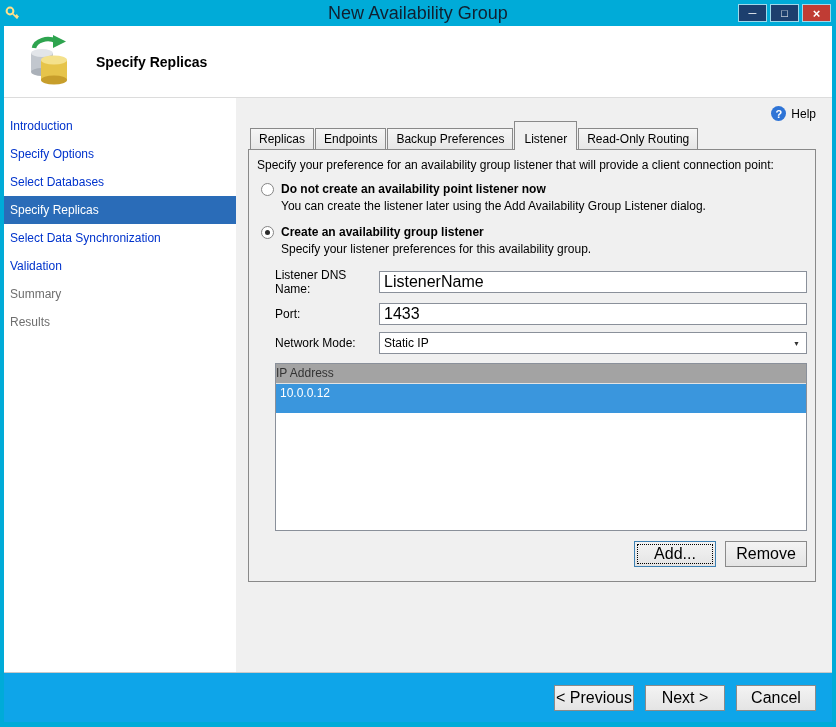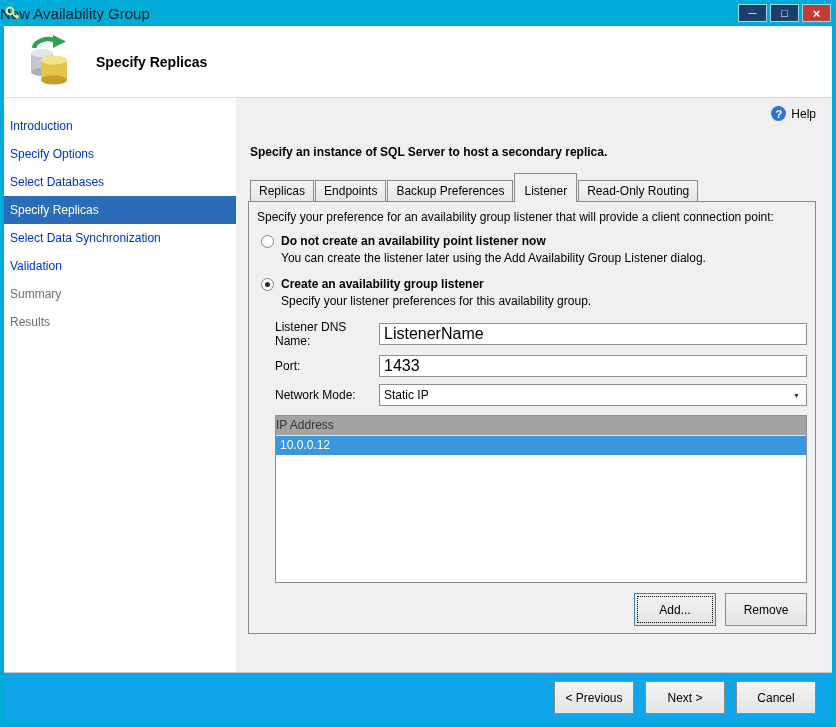--- a/index.html
+++ b/index.html
@@ -17,21 +17,22 @@
   }
   
   .titlebar {
     height: 26px;
     display: flex; align-items: center;
     padding: 0 5px;
     position: relative;
   }
   .title {
     position: absolute; left: 0; right: 0;
-    font-size: 15px; color: #102030;
+    text-align: center;
+    font-size: 18px; color: #102030;
   }
   .title-icon { width: 18px; height: 16px; display: flex; align-items: center; z-index: 1; }
   .win-controls { margin-left: auto; display: flex; gap: 3px; z-index: 1; }
   .win-btn {
     width: 29px; height: 18px;
     display: flex; align-items: center; justify-content: center;
     background: #1d3f6e;
     border: 1px solid #9fd8ea;
     color: #fff; font-size: 11px; line-height: 1;
     cursor: pointer;
@@ -124,28 +125,28 @@
     height: 168px;
     border: 1px solid #8a909a;
     background: #fff;
     overflow: hidden;
   }
   .ip-header {
     height: 20px; line-height: 19px; padding-left: 0;
     color: #333; background: #a3a3a3;
     border-bottom: 1px solid #e3e3e3;
   }
-  .ip-row { height: 19px; line-height: 19px; padding-left: 4px; cursor: pointer; }
+  .ip-row { height: 29px; line-height: 19px; padding-left: 4px; cursor: pointer; }
   .ip-row.selected { background: #3a96dd; color: #fff; }
   .list-btns { display: flex; justify-content: flex-end; gap: 9px; margin: 10px 2px 0 0; }
   .btn {
-    min-width: 82px; height: 33px;
+    min-width: 82px; height: 26px;
     background: linear-gradient(#f3f3f3, #e4e4e4);
     border: 1px solid #8a8a8a;
-    font-family: "Liberation Sans", sans-serif; font-size: 12px;
+    font-family: "Liberation Sans", sans-serif; font-size: 16px;
     cursor: pointer;
   }
   .btn.focused { border-color: #3c7fb1; outline: 1px dotted #000; outline-offset: -4px; }
   
   .footer {
     flex: 0 0 50px;
     border-top: 1px solid #c9c9c9;
     display: flex; justify-content: flex-end; align-items: center;
     gap: 11px; padding: 0 16px;
     background: #0ea5e9;
@@ -202,21 +203,20 @@
         <div class="nav-item disabled">Summary</div>
         <div class="nav-item disabled">Results</div>
       </div>
 
       <div class="main">
         <div class="help">
           <span class="help-icon">?</span>
           <span>Help</span>
         </div>
 
-        <div class="instruction">Specify an instance of SQL Server to host a secondary replica.</div>
 
         <div class="tabs">
           <div class="tab">Replicas</div>
           <div class="tab">Endpoints</div>
           <div class="tab">Backup Preferences</div>
           <div class="tab active">Listener</div>
           <div class="tab">Read-Only Routing</div>
         </div>
 
         <div class="tab-panel">

